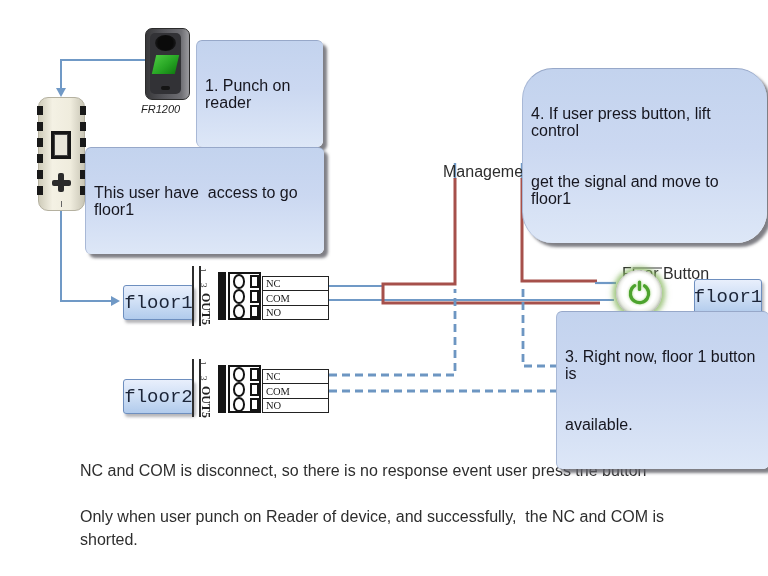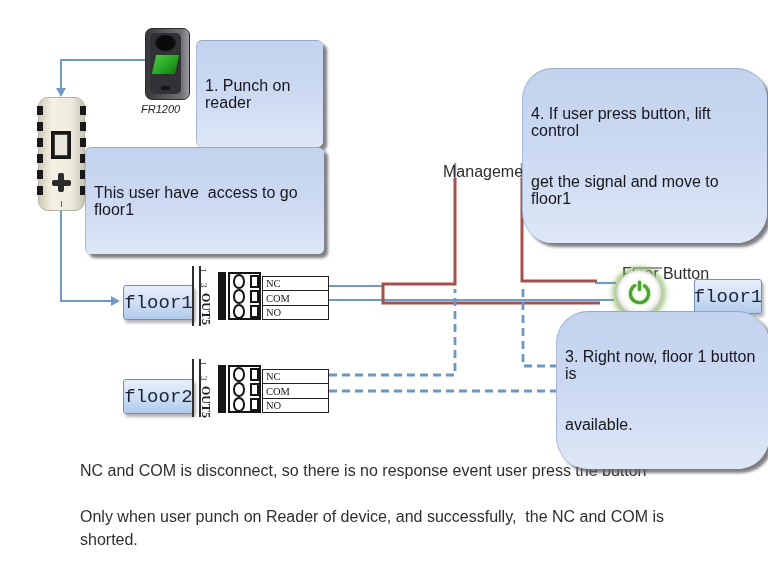--- a/index.html
+++ b/index.html
@@ -134,21 +134,21 @@
   <div class="callout" style="left:196px;top:40px;width:110px;">
     <div>1. Punch on reader</div>
   </div>
   <div class="callout" style="left:85px;top:147px;width:222px;">
     <div>This user have  access to go floor1</div>
   </div>
   <div class="callout" style="left:522px;top:68px;width:228px;border-radius:31px;">
     <div>4. If user press button, lift control</div>
     <div>get the signal and move to floor1</div>
   </div>
-  <div class="callout" style="left:556px;top:311px;width:196px;border-radius:32px;">
+  <div class="callout" style="left:556px;top:311px;width:196px;">
     <div>3. Right now, floor 1 button is</div>
     <div>available.</div>
   </div>
 
   <div class="hlabel" style="left:443px;top:117px;">
     <div>Management</div>
   </div>
   <div class="hlabel" style="left:201px;top:212px;font-size:17px;">EC10 OUTPUT</div>
   <div class="hlabel" style="left:622px;top:219px;">
     <div>Floor Button</div>

